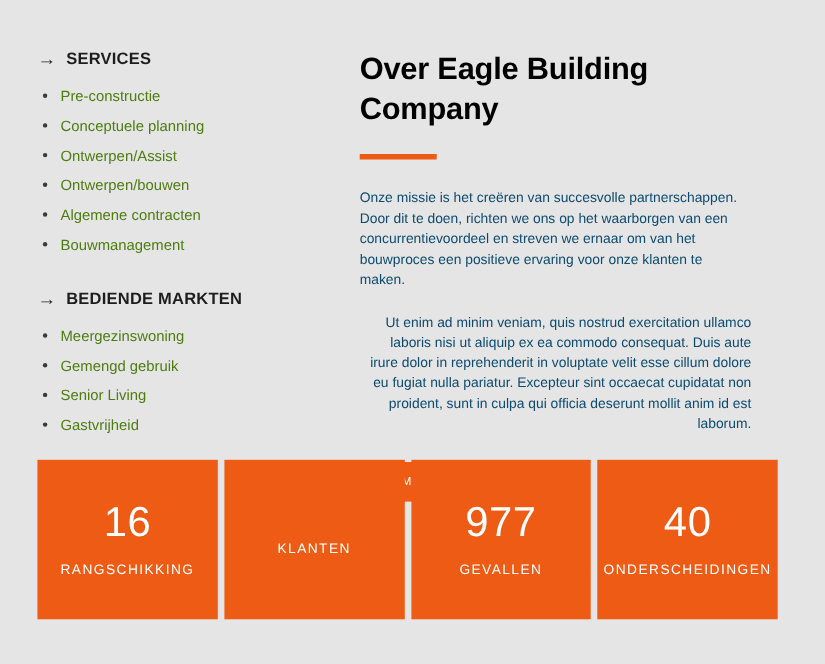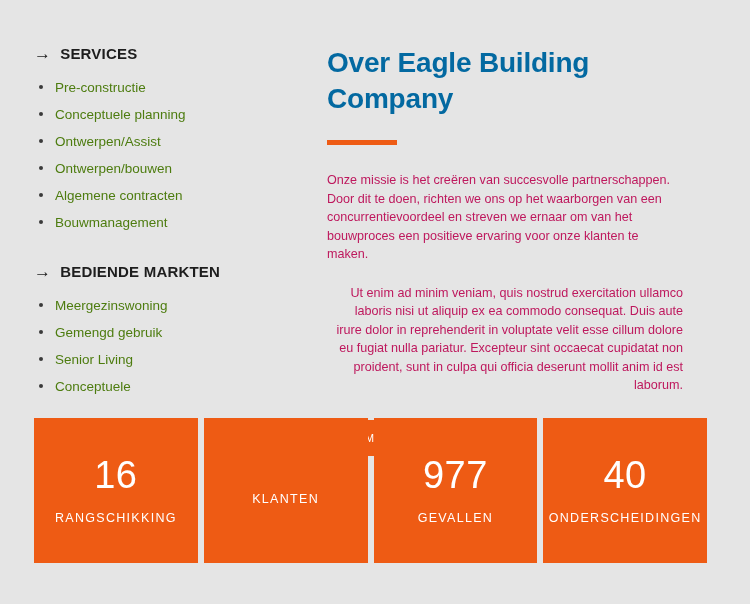--- a/index.html
+++ b/index.html
@@ -92,36 +92,36 @@
     left: 327px;
     top: 45px;
     width: 356px;
   }
 
   .main-title {
     font-size: 28px;
     font-weight: bold;
     line-height: 36px;
     letter-spacing: -0.2px;
-    color: #0369a1;
+    color: #000000;
     margin: 0;
     max-width: 300px;
   }
 
   .title-rule {
     width: 70px;
     height: 5px;
     background: #ee5b14;
     margin: 23px 0 0 0;
   }
 
   .body-copy {
     font-size: 12.6px;
     line-height: 18.5px;
-    color: #be185d;
+    color: #0c4a6e;
     margin: 26px 0 0 0;
   }
   .body-copy.second {
     margin-top: 20px;
     text-align: right;
   }
 
   .cta-button {
     display: inline-flex;
     align-items: center;
@@ -228,21 +228,21 @@
           <li>
             <span class="bullet"></span>
             <span>Gemengd gebruik</span>
           </li>
           <li>
             <span class="bullet"></span>
             <span>Senior Living</span>
           </li>
           <li>
             <span class="bullet"></span>
-            <span>Conceptuele</span>
+            <span>Gastvrijheid</span>
           </li>
         </ul>
       </div>
 
     </div>
 
     <div class="right-col">
       <h1 class="main-title">Over Eagle Building Company</h1>
       <div class="title-rule"></div>
       <p class="body-copy">Onze missie is het creëren van succesvolle partnerschappen. Door dit te doen, richten we ons op het waarborgen van een concurrentievoordeel en streven we ernaar om van het bouwproces een positieve ervaring voor onze klanten te maken.</p>

